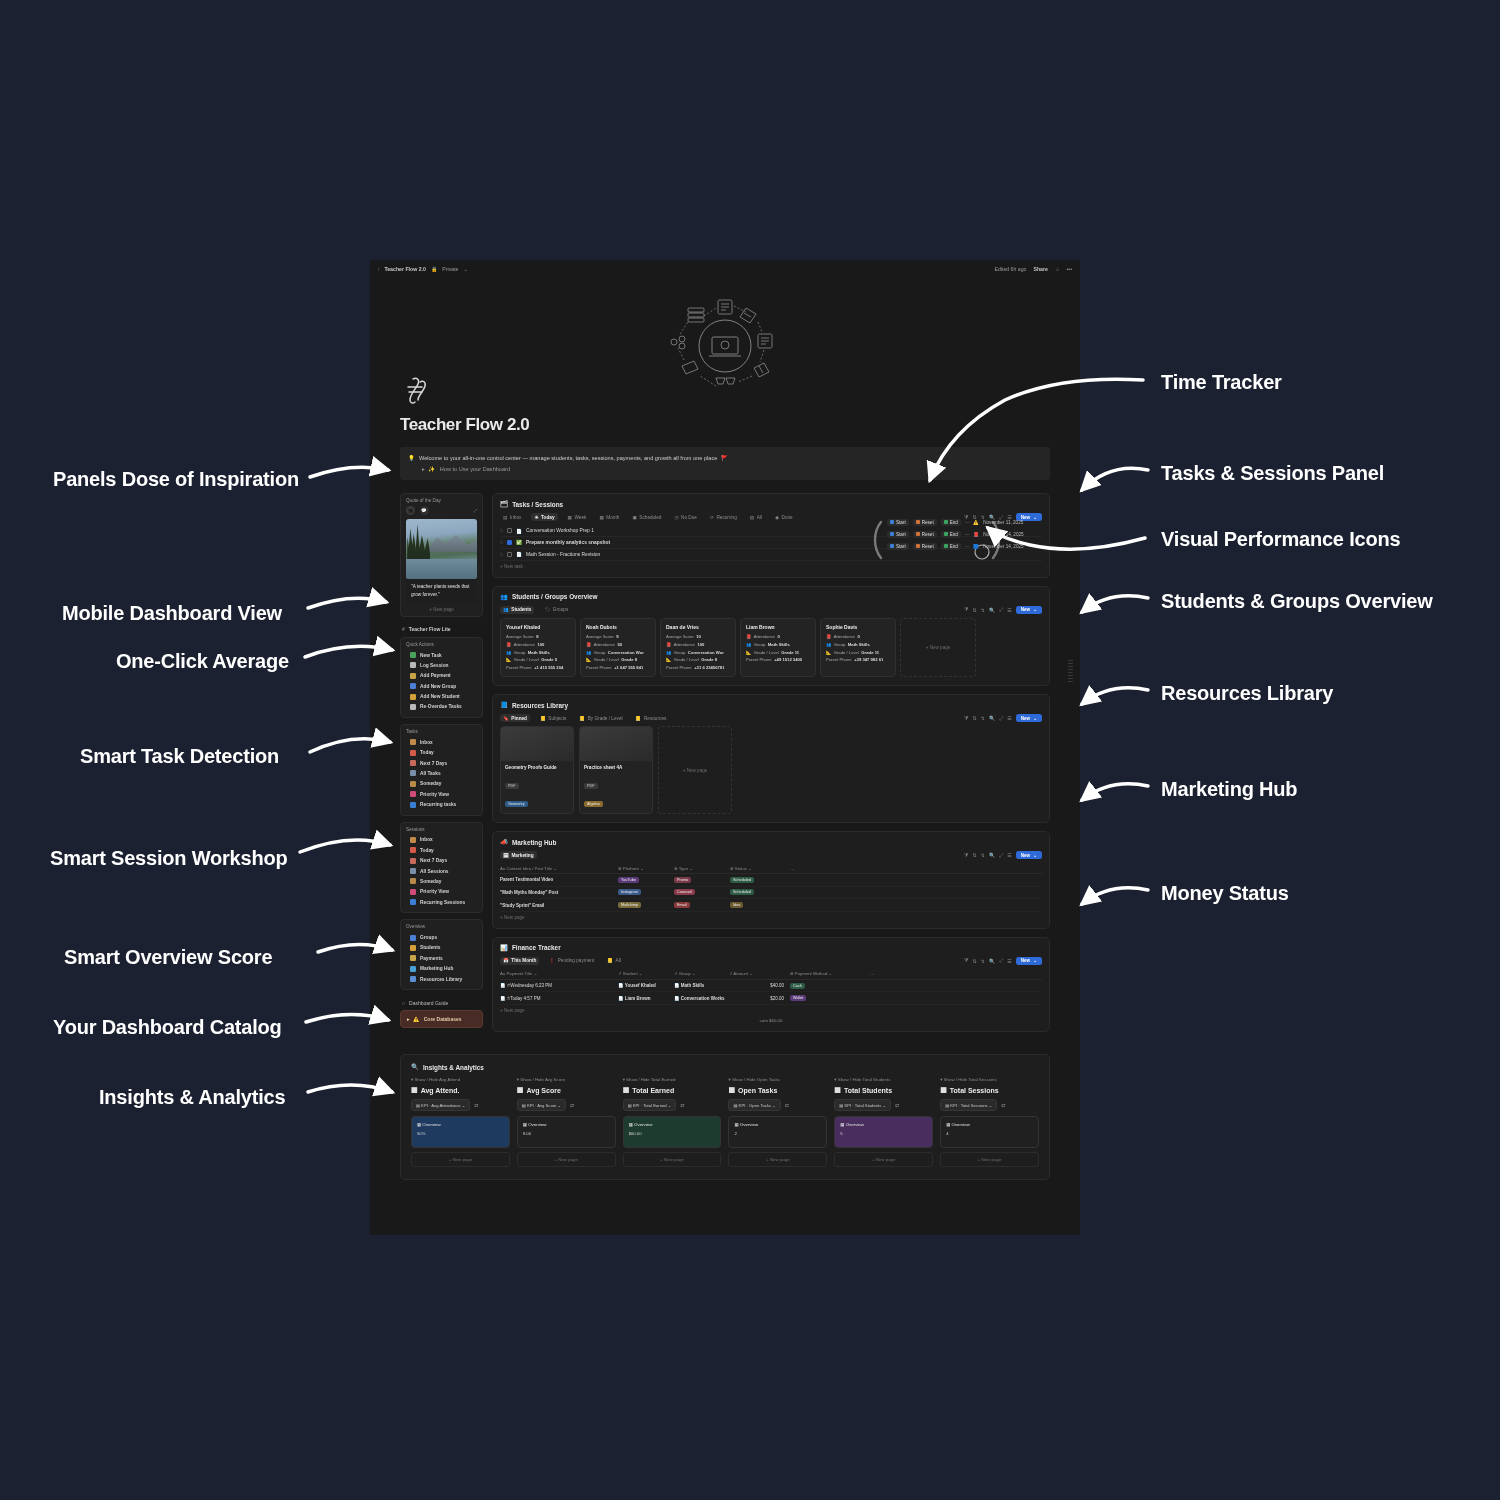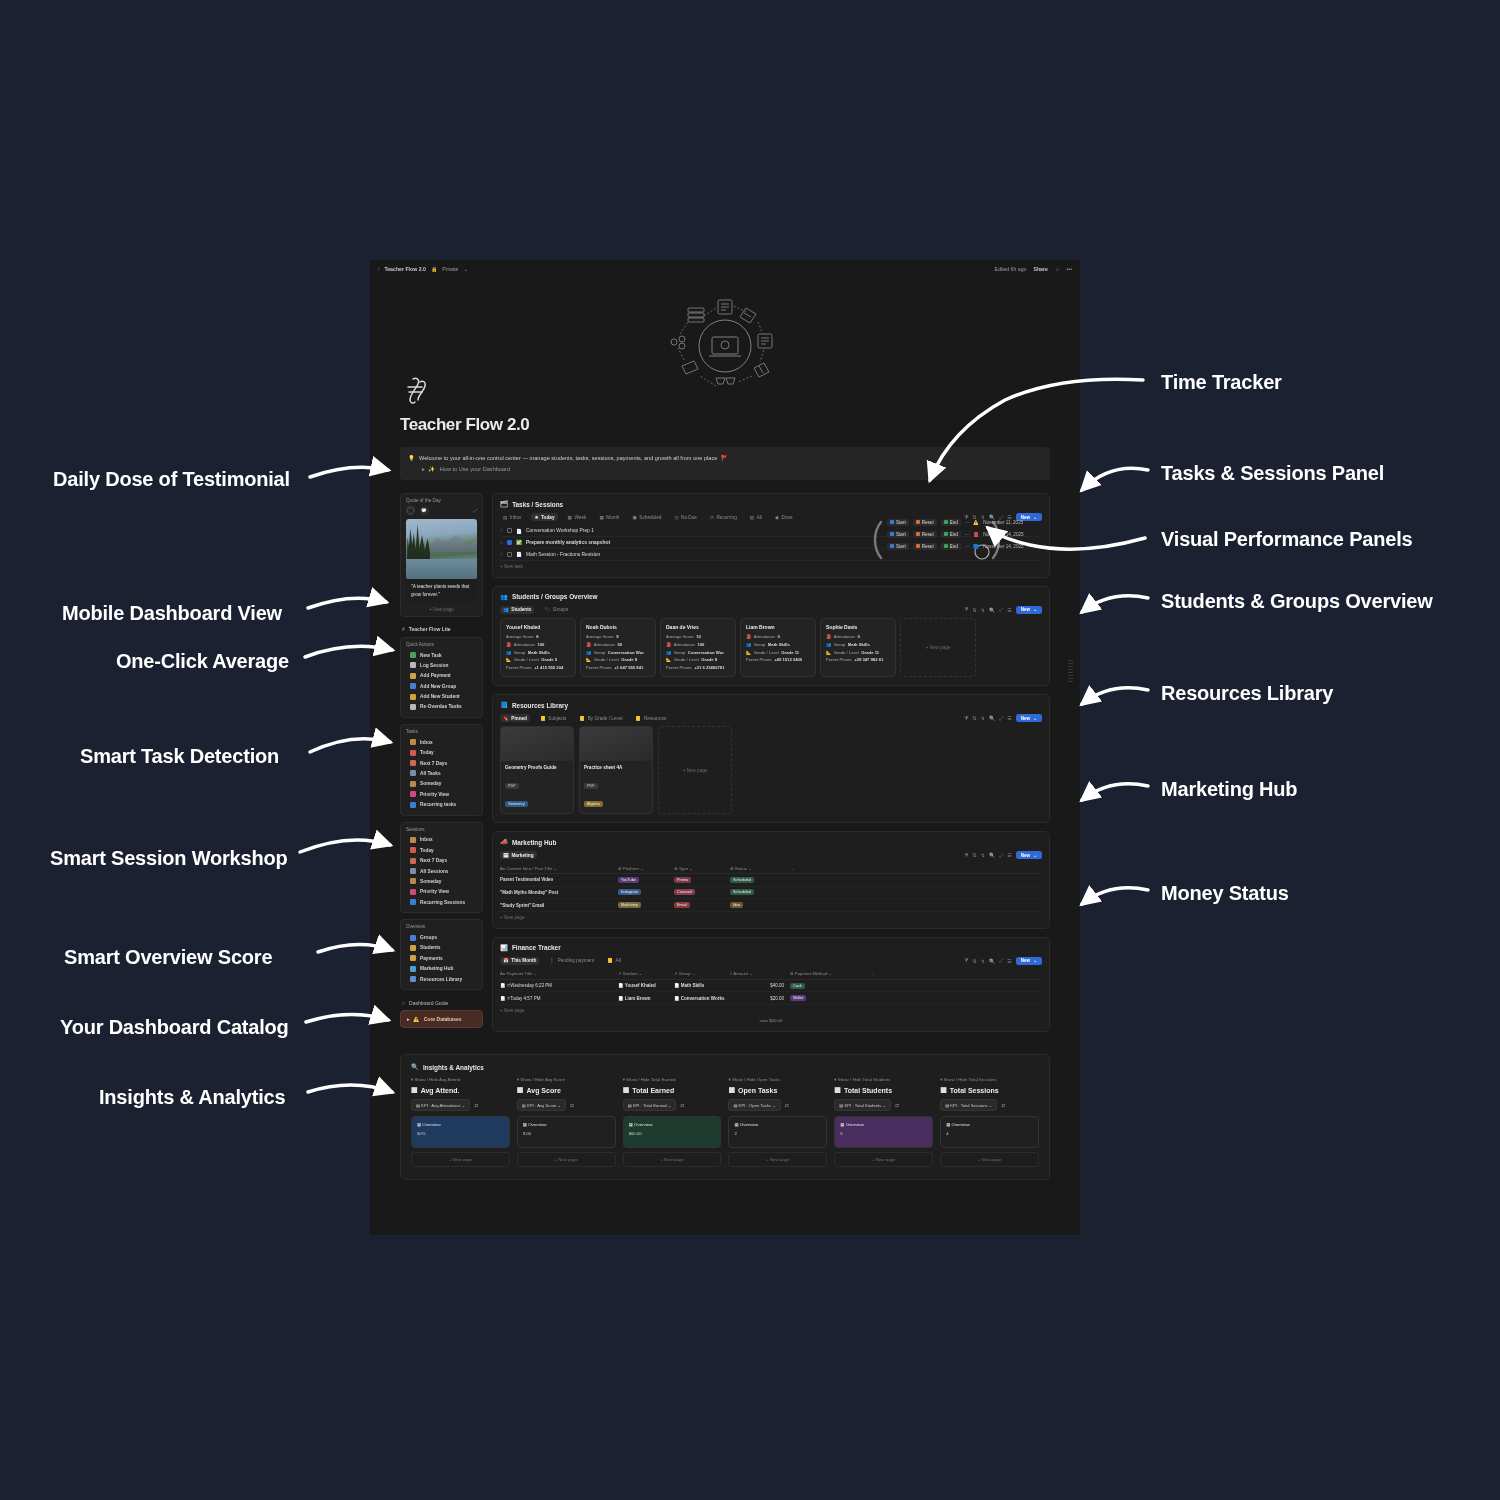--- a/index.html
+++ b/index.html
@@ -746,31 +746,31 @@
       <i></i>
       <i></i>
       <i></i>
       <i></i>
       <i></i>
       <i></i>
   </div>
 </div>
 
 <div id="annos">
-    <div class="anno left" style="left: 53px; top: 468px;">Daily Dose of Testimonial</div>
+    <div class="anno left" style="left: 53px; top: 468px;">Panels Dose of Inspiration</div>
     <div class="anno left" style="left: 62px; top: 602px;">Mobile Dashboard View</div>
     <div class="anno left" style="left: 116px; top: 650px;">One-Click Average</div>
     <div class="anno left" style="left: 80px; top: 745px;">Smart Task Detection</div>
     <div class="anno left" style="left: 50px; top: 847px;">Smart Session Workshop</div>
     <div class="anno left" style="left: 64px; top: 946px;">Smart Overview Score</div>
-    <div class="anno left" style="left: 60px; top: 1016px;">Your Dashboard Catalog</div>
+    <div class="anno left" style="left: 53px; top: 1016px;">Your Dashboard Catalog</div>
     <div class="anno left" style="left: 99px; top: 1086px;">Insights &amp; Analytics</div>
     <div class="anno right" style="left: 1161px; top: 371px;">Time Tracker</div>
     <div class="anno right" style="left: 1161px; top: 462px;">Tasks &amp; Sessions Panel</div>
-    <div class="anno right" style="left: 1161px; top: 528px;">Visual Performance Panels</div>
+    <div class="anno right" style="left: 1161px; top: 528px;">Visual Performance Icons</div>
     <div class="anno right" style="left: 1161px; top: 590px;">Students &amp; Groups Overview</div>
     <div class="anno right" style="left: 1161px; top: 682px;">Resources Library</div>
     <div class="anno right" style="left: 1161px; top: 778px;">Marketing Hub</div>
     <div class="anno right" style="left: 1161px; top: 882px;">Money Status</div>
   </div>
 <svg id="arrows" class="arrow" style="left:0;top:0;" width="1500" height="1500">
   <defs>
     <marker id="ah" markerWidth="7" markerHeight="7" refX="5" refY="3" orient="auto">
       <path d="M0,0 L6,3 L0,6 z" fill="#fff"></path>
     </marker>

